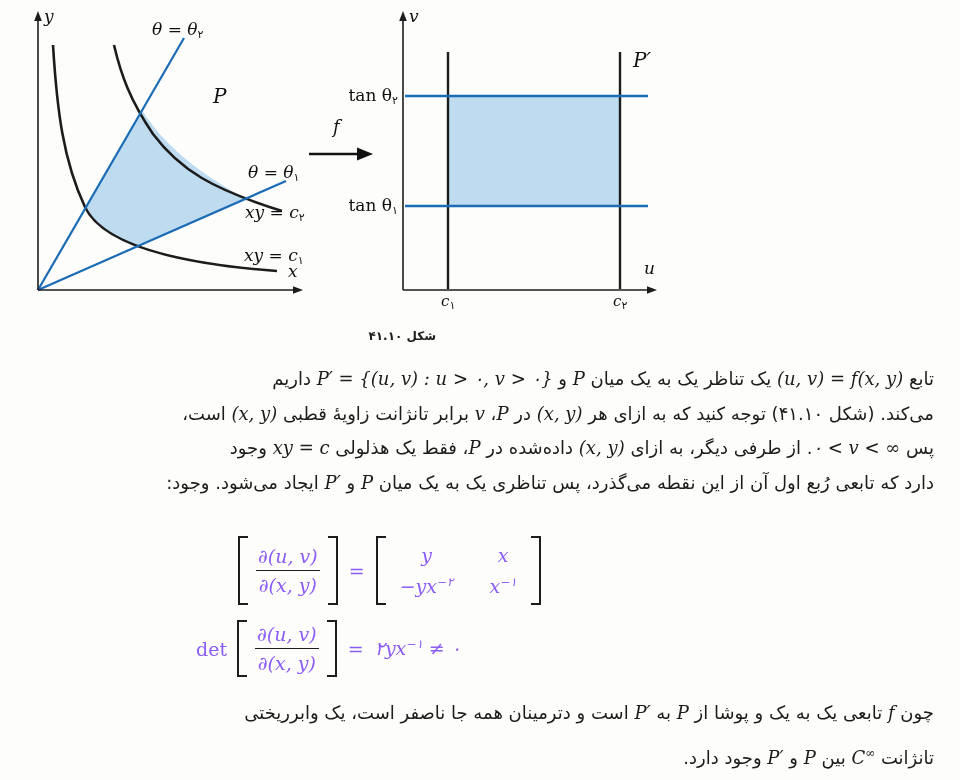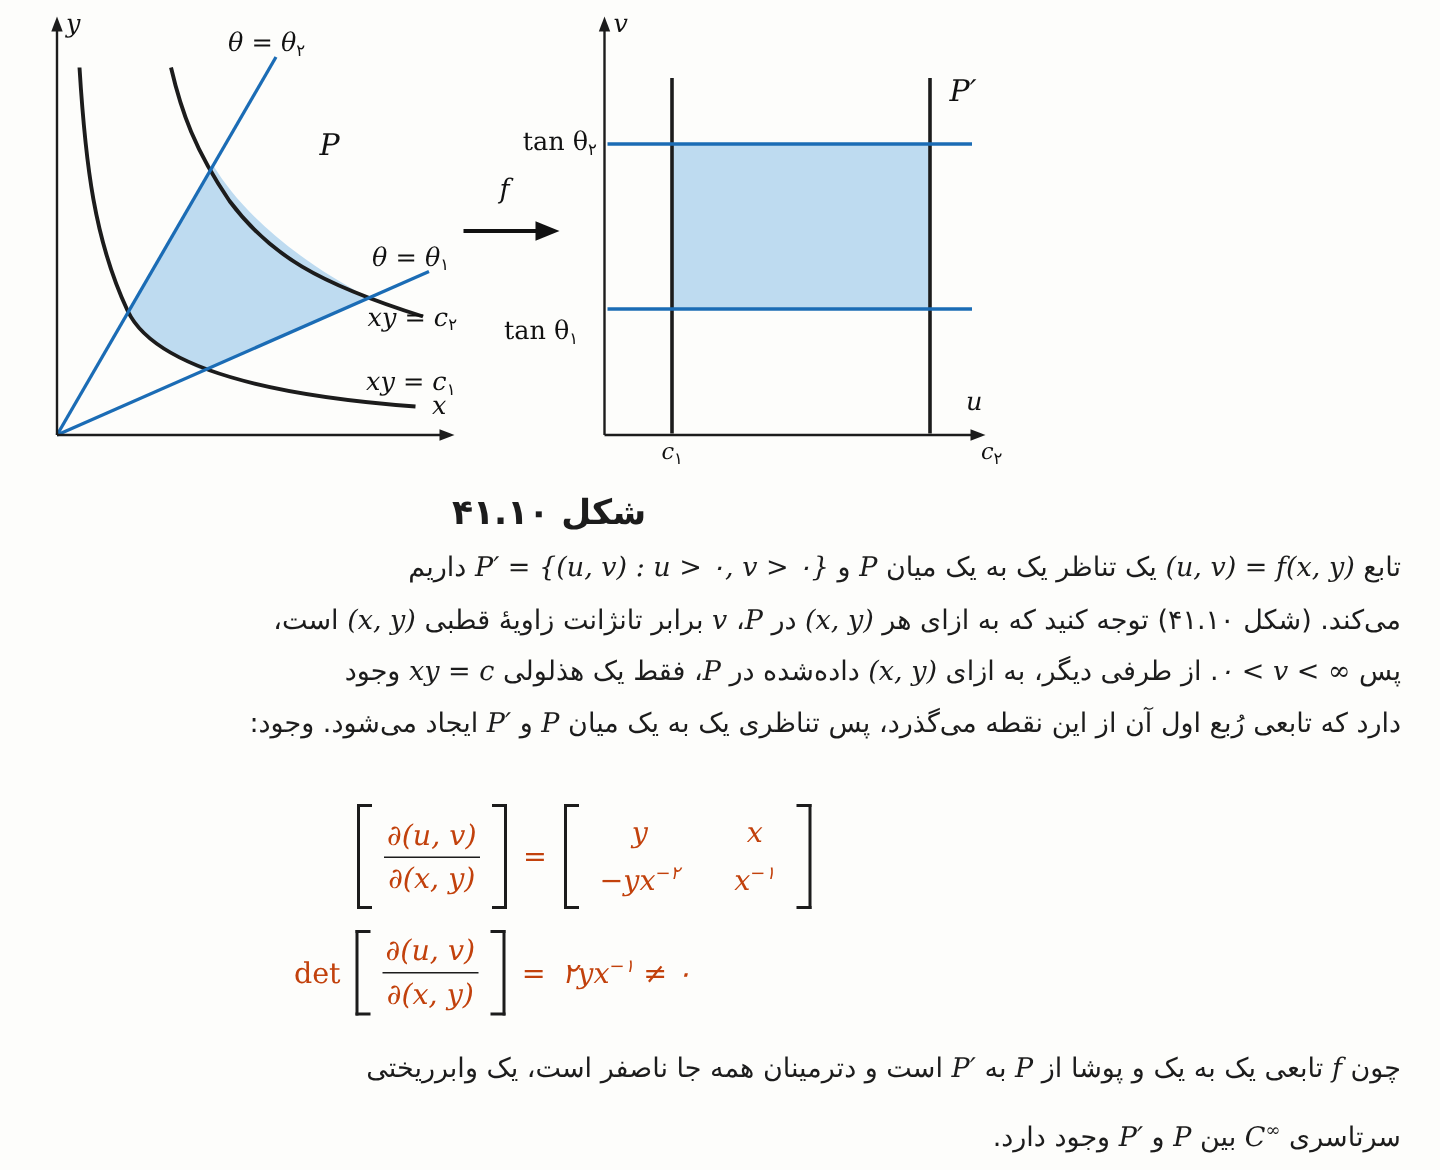--- a/index.html
+++ b/index.html
@@ -19,42 +19,42 @@
   }
   .figlab sub{
     font-style:normal;font-family:"DejaVu Sans",sans-serif;
     font-size:11px;vertical-align:-3px;
   }
   .roman{font-style:normal;}
   #map-arrow{position:absolute;left:303px;top:118px;width:76px;height:52px;}
   #map-arrow .figlab{left:30px;top:0;font-size:18px;}
   
   #fig-caption{
-    position:absolute;top:329px;left:296px;width:140px;text-align:center;
-    direction:rtl;font-weight:bold;font-size:23px;
+    position:absolute;top:329px;left:296px;width:140px;text-align:right;
+    direction:rtl;font-weight:bold;font-size:12px;
   }
   
   .para{
     position:absolute;right:26px;width:912px;direction:rtl;text-align:right;
     font-size:18px;
   }
   #para1{top:362px;line-height:34.5px;}
   #para2{top:693px;line-height:40px;}
   .pline{white-space:nowrap;}
   .m-seg{
     font-family:"DejaVu Serif","DejaVu Sans",serif;font-style:italic;
     unicode-bidi:isolate;
   }
   .m-seg sup{font-size:12px;font-style:normal;}
   .fa-seg{unicode-bidi:isolate;}
   
   .eq{
     position:absolute;display:flex;align-items:stretch;
     font-family:"DejaVu Serif","DejaVu Sans",serif;font-style:italic;
-    font-size:19px;color:#c2410c;
+    font-size:19px;color:#8b5cf6;
   }
   .brk{width:8px;border:2.2px solid #1c1c1c;}
   .brk-l{border-right:none;}
   .brk-r{border-left:none;}
   .frac{display:flex;flex-direction:column;justify-content:center;align-items:center;padding:0 7px;}
   .frac .den{border-top:1.7px solid #1c1c1c;}
   .frac div{padding:3px 3px;}
   .eqsign{align-self:center;margin:0 11px;font-style:normal;}
   .opname{align-self:center;font-style:normal;margin-right:10px;}
   .mat{
@@ -118,23 +118,23 @@
 
     <line x1="73" y1="290" x2="320" y2="290" stroke="#1c1c1c" stroke-width="1.6"></line>
     <polygon points="327,290 317,286.2 317,293.8" fill="#1c1c1c"></polygon>
     <line x1="73" y1="290" x2="73" y2="18" stroke="#1c1c1c" stroke-width="1.6"></line>
     <polygon points="73,11 69.2,21 76.8,21" fill="#1c1c1c"></polygon>
   </svg>
   <div class="figlab" style="left:79px;top:8px;">v</div>
   <div class="figlab" style="left:314px;top:260px;">u</div>
   <div class="figlab" style="left:303px;top:50px;font-size:20px;">P′</div>
   <div class="figlab roman" style="left:6px;top:87px;width:62px;text-align:right;"><span>tan θ</span><sub>۲</sub></div>
-  <div class="figlab roman" style="left:6px;top:213px;width:62px;text-align:left;"><span>tan θ</span><sub>۱</sub></div>
+  <div class="figlab roman" style="left:6px;top:197px;width:62px;text-align:right;"><span>tan θ</span><sub>۱</sub></div>
   <div class="figlab" style="left:111px;top:294px;font-size:15px;"><span>c</span><sub>۱</sub></div>
-  <div class="figlab" style="left:283px;top:294px;font-size:15px;margin-left:41px;"><span>c</span><sub>۲</sub></div>
+  <div class="figlab" style="left:283px;top:294px;font-size:15px;"><span>c</span><sub>۲</sub></div>
 </div>
 
 <div id="fig-caption">شکل ۴۱.۱۰</div>
 
 <div class="para" id="para1">
   <div class="pline"><span class="fa-seg">تابع </span><span class="m-seg" dir="ltr">(u, v) = f(x, y)</span><span class="fa-seg"> یک تناظر یک به یک میان </span><span class="m-seg" dir="ltr">P</span><span class="fa-seg"> و </span><span class="m-seg" dir="ltr">P′ = {(u, v) : u &gt; ۰, v &gt; ۰}</span><span class="fa-seg"> داریم</span></div>
   <div class="pline"><span class="fa-seg">می‌کند. (شکل ۴۱.۱۰) توجه کنید که به ازای هر </span><span class="m-seg" dir="ltr">(x, y)</span><span class="fa-seg"> در </span><span class="m-seg" dir="ltr">P</span><span class="fa-seg">، </span><span class="m-seg" dir="ltr">v</span><span class="fa-seg"> برابر تانژانت زاویهٔ قطبی </span><span class="m-seg" dir="ltr">(x, y)</span><span class="fa-seg"> است،</span></div>
   <div class="pline"><span class="fa-seg">پس </span><span class="m-seg" dir="ltr">۰ &lt; v &lt; ∞</span><span class="fa-seg">. از طرفی دیگر، به ازای </span><span class="m-seg" dir="ltr">(x, y)</span><span class="fa-seg"> داده‌شده در </span><span class="m-seg" dir="ltr">P</span><span class="fa-seg">، فقط یک هذلولی </span><span class="m-seg" dir="ltr">xy = c</span><span class="fa-seg"> وجود</span></div>
   <div class="pline"><span class="fa-seg">دارد که تابعی رُبع اول آن از این نقطه می‌گذرد، پس تناظری یک به یک میان </span><span class="m-seg" dir="ltr">P</span><span class="fa-seg"> و </span><span class="m-seg" dir="ltr">P′</span><span class="fa-seg"> ایجاد می‌شود. وجود:</span></div>
 </div>
@@ -164,14 +164,14 @@
     <div class="num">∂(u, v)</div>
     <div class="den">∂(x, y)</div>
   </div>
   <div class="brk brk-r"></div>
   <div class="eqsign">=</div>
   <div class="rhs"><span>۲yx</span><sup>−۱</sup><span> ≠ ۰</span></div>
 </div>
 
 <div class="para" id="para2">
   <div class="pline"><span class="fa-seg">چون </span><span class="m-seg" dir="ltr">f</span><span class="fa-seg"> تابعی یک به یک و پوشا از </span><span class="m-seg" dir="ltr">P</span><span class="fa-seg"> به </span><span class="m-seg" dir="ltr">P′</span><span class="fa-seg"> است و دترمینان همه جا ناصفر است، یک وابرریختی</span></div>
-  <div class="pline"><span class="fa-seg">سرتاسری </span><span class="m-seg" dir="ltr">C<sup>∞</sup></span><span class="fa-seg"> بین </span><span class="m-seg" dir="ltr">P</span><span class="fa-seg"> و </span><span class="m-seg" dir="ltr">P′</span><span class="fa-seg"> وجود دارد.</span></div>
+  <div class="pline"><span class="fa-seg">تانژانت </span><span class="m-seg" dir="ltr">C<sup>∞</sup></span><span class="fa-seg"> بین </span><span class="m-seg" dir="ltr">P</span><span class="fa-seg"> و </span><span class="m-seg" dir="ltr">P′</span><span class="fa-seg"> وجود دارد.</span></div>
 </div>
 
 </body></html>

